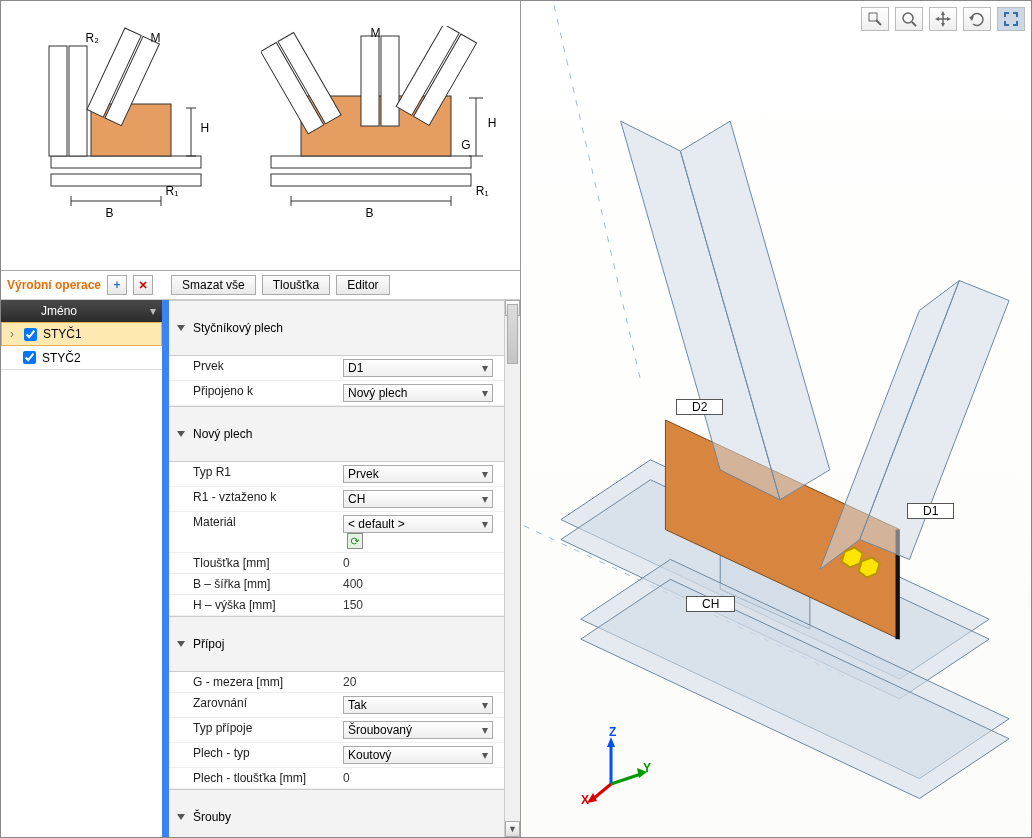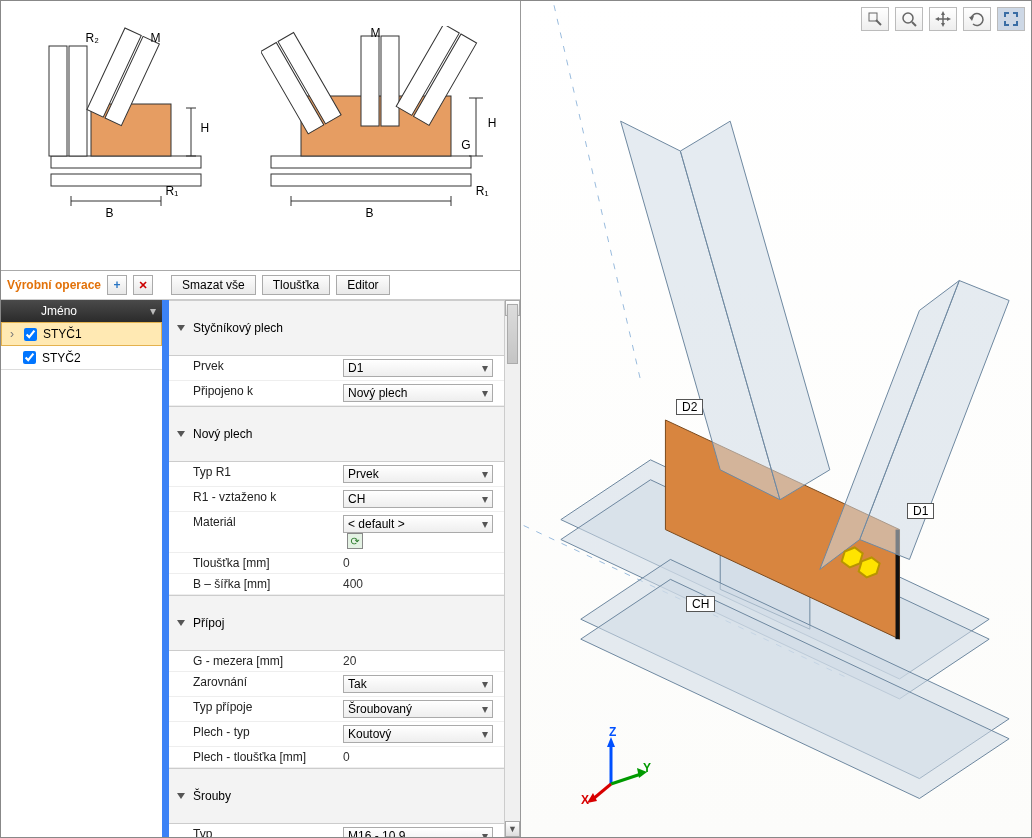--- a/index.html
+++ b/index.html
@@ -46,21 +46,21 @@
 .scrollbar-fake .thumb { position:absolute; left:2px; right:2px; top:4px; height:60px; background:linear-gradient(#dcdcdc,#c4c4c4); border:1px solid #aaa; }
 .scrollbar-fake .arrow { position:absolute; left:0; right:0; height:16px; background:linear-gradient(#fff,#ddd); border:1px solid #aaa; text-align:center; font-size:9px; line-height:14px; color:#555;}
 .scrollbar-fake .arrow.up{top:0;} .scrollbar-fake .arrow.dn{bottom:0;}
 
 
 .view-toolbar { position:absolute; top:6px; right:6px; display:flex; gap:6px; }
 .view-toolbar .vt { width:28px; height:24px; border:1px solid #bbb; background:linear-gradient(#fff,#eee); display:flex; align-items:center; justify-content:center; cursor:pointer; color:#666; }
 .view-toolbar .vt.full { background:#cdd8e6; }
 
 .viewport { position:absolute; inset:0; }
-.tag { position:absolute; background:#fff; border:1px solid #555; padding:0 5px; font-size:12px; }
+.tag { position:absolute; background:#fff; border:1px solid #555; padding:0 15px; font-size:12px; }
 
 .axis-gizmo { position:absolute; left:60px; bottom:28px; width:80px; height:80px; }
 </style>
 </head>
 <body>
 
 <div class="left-pane">
 
   <div class="diagram-area">
     <div class="diagram">
@@ -197,20 +197,24 @@
             </span><span class="refresh-icn">⟳</span></span>
         </div>
       <div class="prop-row">
           <span class="label">Tloušťka [mm]</span>
           <span class="value plain">0</span>
         </div>
       <div class="prop-row">
           <span class="label">B – šířka [mm]</span>
           <span class="value plain">400</span>
         </div>
+      <div class="prop-row">
+          <span class="label">H – výška [mm]</span>
+          <span class="value plain">150</span>
+        </div>
 
       <div class="group-header">
           <span class="tri"></span>
           <span>Přípoj</span>
         </div>
       <div class="prop-row">
           <span class="label">G - mezera [mm]</span>
           <span class="value plain">20</span>
         </div>
       <div class="prop-row">

